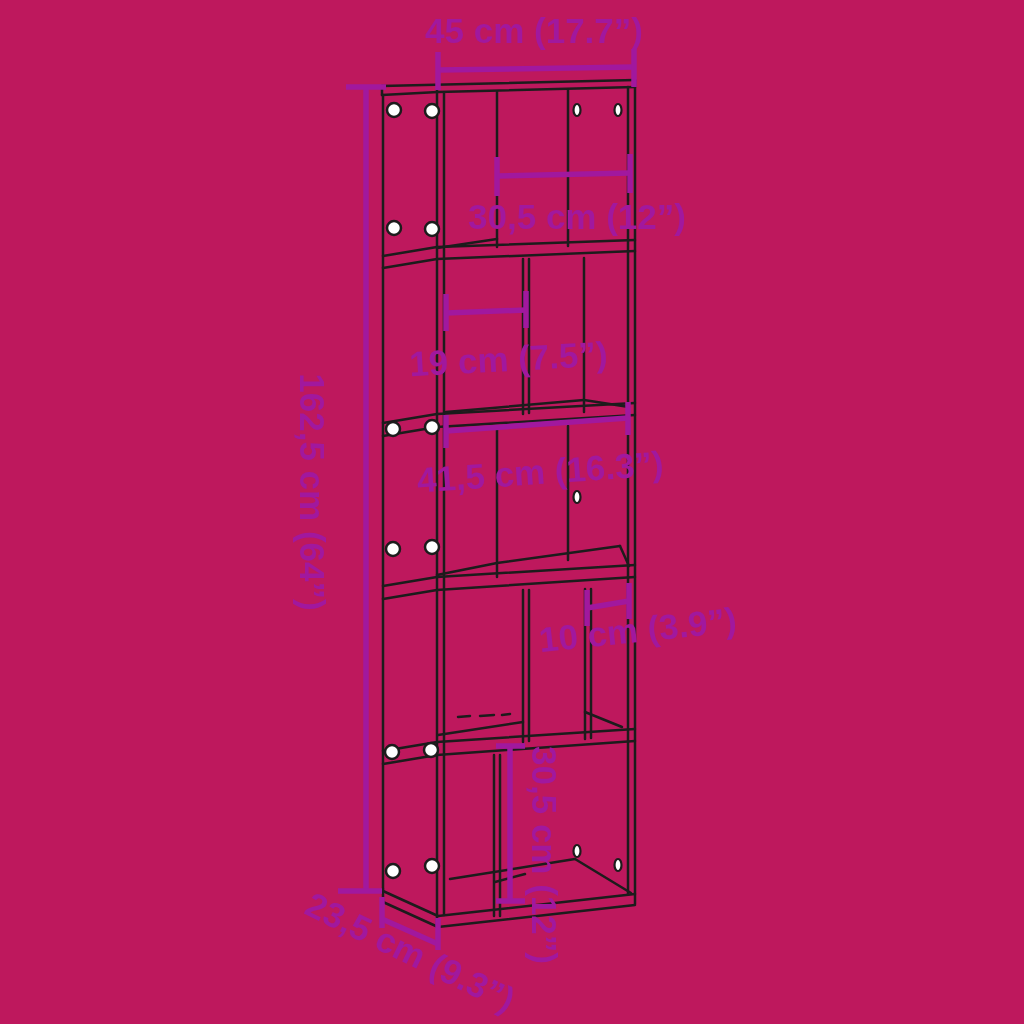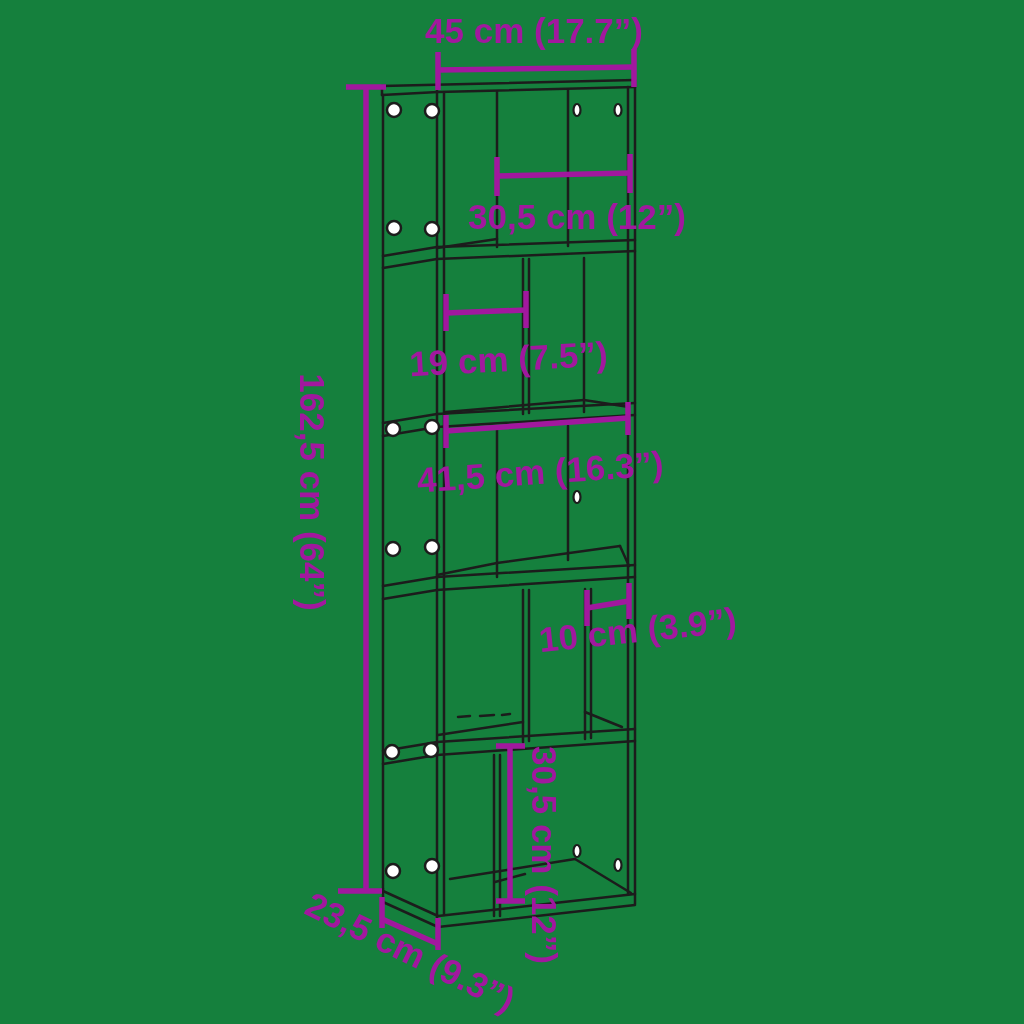--- a/index.html
+++ b/index.html
@@ -8,21 +8,21 @@
     background: #ffffff;
     width: 1024px;
     height: 1024px;
     overflow: hidden;
     font-family: "Liberation Sans", sans-serif;
   }
   .stage {
     position: relative;
     width: 1024px;
     height: 1024px;
-    background: #15803d;
+    background: #be185d;
   }
   svg { display: block; }
   .outline {
     fill: none;
     stroke: #1c1c1c;
     stroke-width: 2.5;
     stroke-linecap: round;
     stroke-linejoin: round;
   }
   .dim-line {

